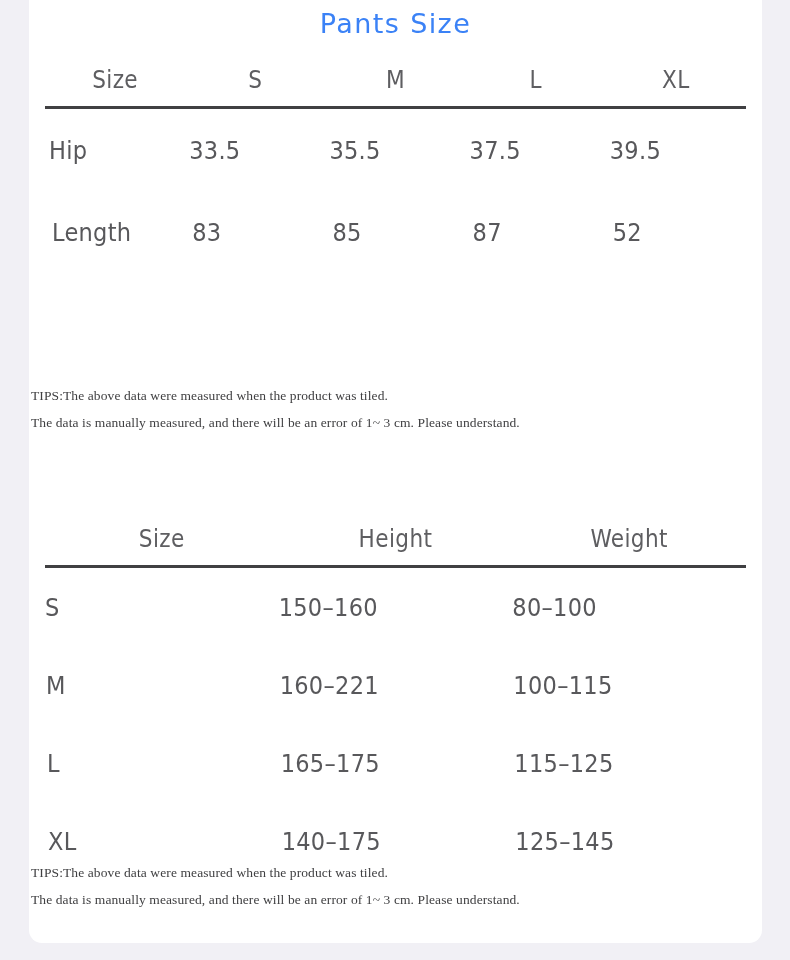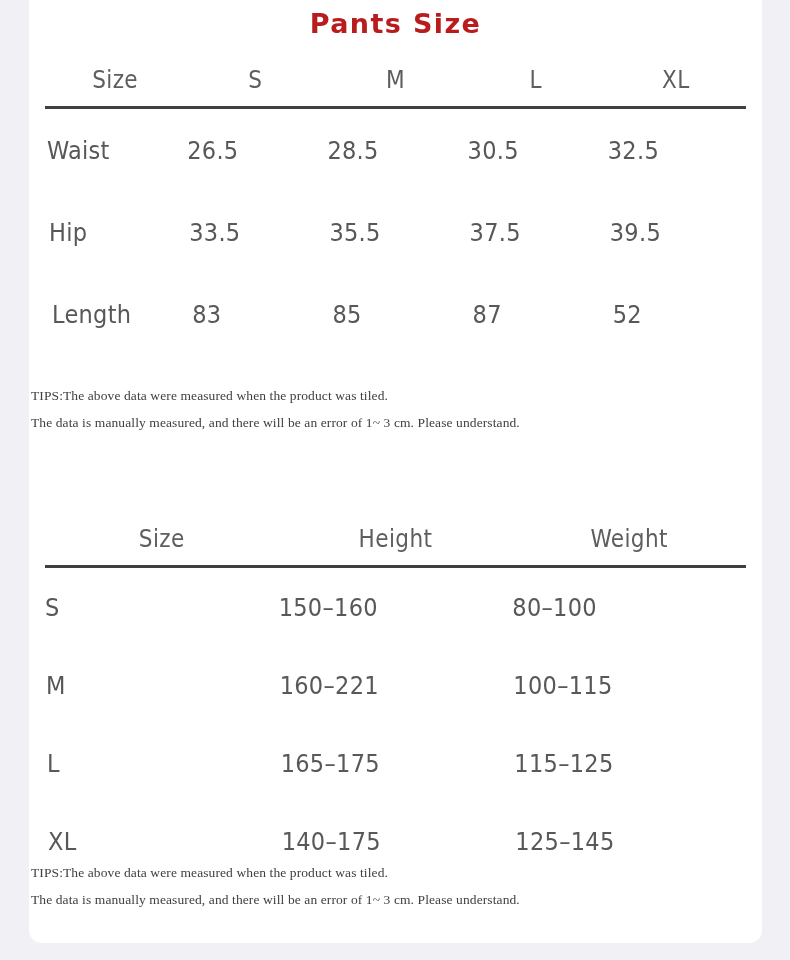--- a/index.html
+++ b/index.html
@@ -23,23 +23,23 @@
     width: 733px;
     height: 957px;
     background: #ffffff;
     border-radius: 0 0 13px 13px;
     box-sizing: border-box;
   }
 
   
   .section-title {
     text-align: center;
-    color: #b91c1c;
+    color: #3b82f6;
     font-size: 27px;
-    font-weight: 700;
+    font-weight: 400;
     letter-spacing: 1.4px;
     font-family: "DejaVu Sans", sans-serif;
   }
   #title-pants {
     position: absolute;
     left: 0; right: 0;
     top: 22px;
   }
   #title-guide {
     position: absolute;
@@ -134,27 +134,20 @@
         <th>S</th>
         <th>M</th>
         <th>L</th>
         <th>XL</th>
       </tr>
       <tr class="rule-row">
         <th class="rule-cell" colspan="5"></th>
       </tr>
     </thead>
     <tbody>
-      <tr class="r1">
-        <td>Waist</td>
-        <td>26.5</td>
-        <td>28.5</td>
-        <td>30.5</td>
-        <td>32.5</td>
-      </tr>
       <tr class="r2">
         <td>Hip</td>
         <td>33.5</td>
         <td>35.5</td>
         <td>37.5</td>
         <td>39.5</td>
       </tr>
       <tr class="r3">
         <td>Length</td>
         <td>83</td>

